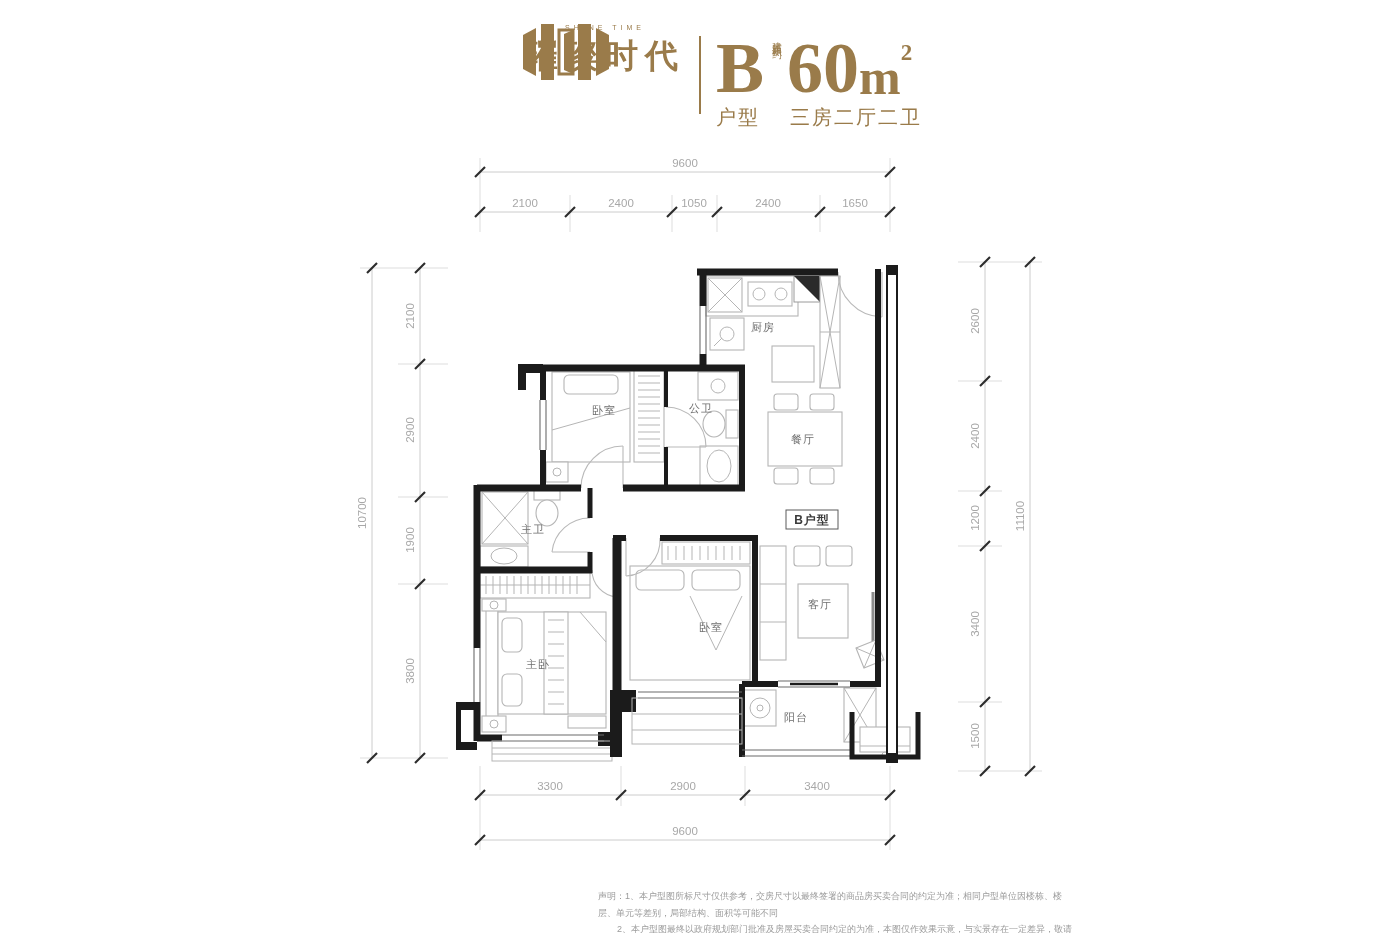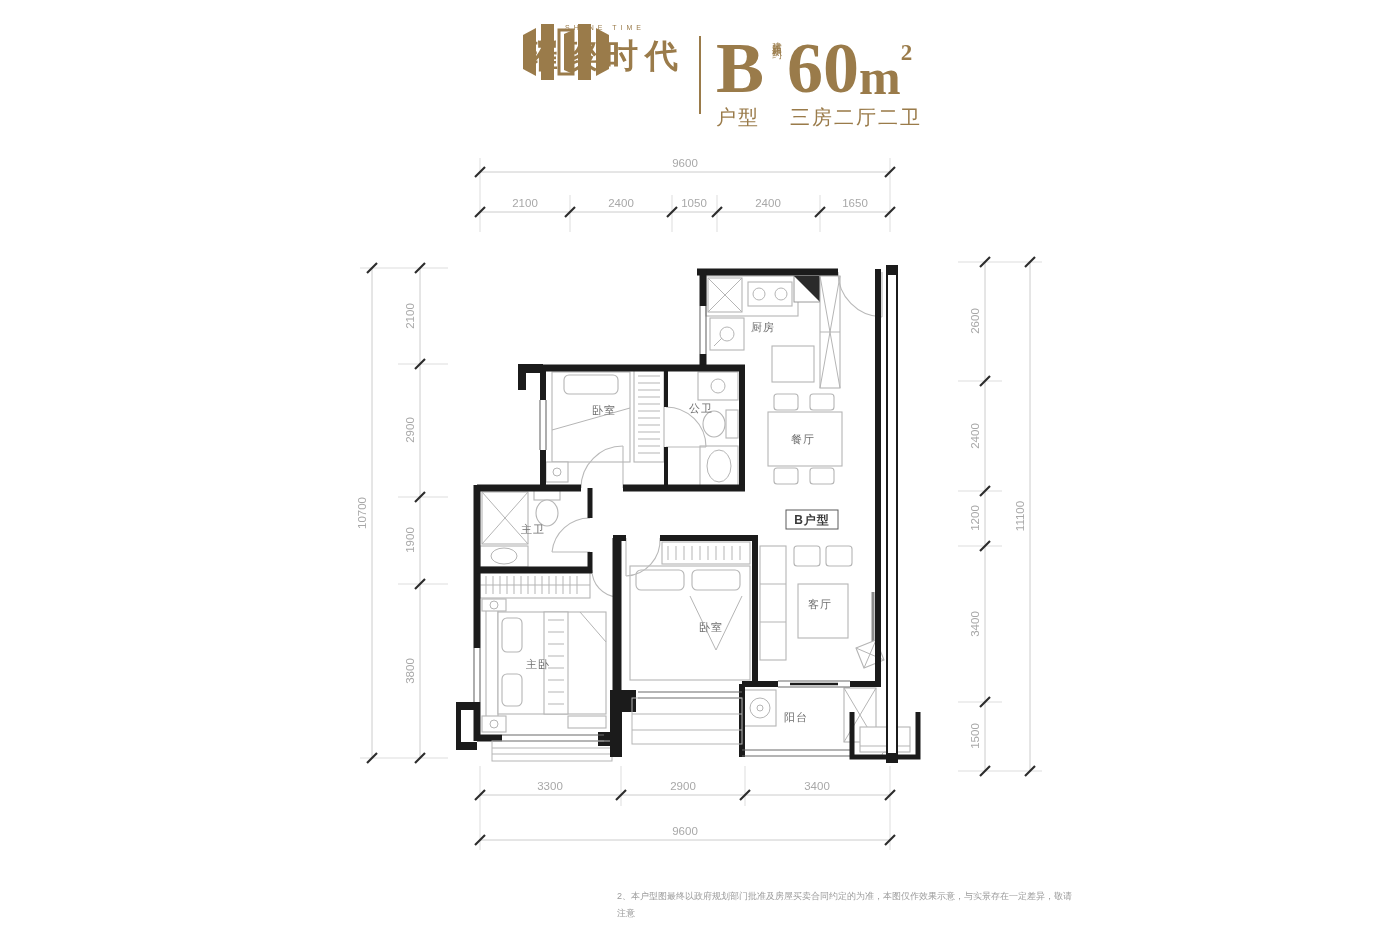--- a/index.html
+++ b/index.html
@@ -438,16 +438,17 @@
       <text class="roomtxt" x="820" y="608" text-anchor="middle">客厅</text>
       <text class="roomtxt" x="796" y="721" text-anchor="middle">阳台</text>
       <g>
         <rect x="786" y="510" width="52" height="19" fill="#fff" stroke="#5a5a5a" stroke-width="1"></rect>
         <text class="tagtxt" x="812" y="524" text-anchor="middle">B户型</text>
       </g>
     </g>
   </svg>
 
   <div class="disc">
+    <div>声明：1、本户型图所标尺寸仅供参考，交房尺寸以最终签署的商品房买卖合同的约定为准；相同户型单位因楼栋、楼层、单元等差别，局部结构、面积等可能不同</div>
     <div class="l2">2、本户型图最终以政府规划部门批准及房屋买卖合同约定的为准，本图仅作效果示意，与实景存在一定差异，敬请注意</div>
   </div>
 
 </div>
 
 </body></html>

